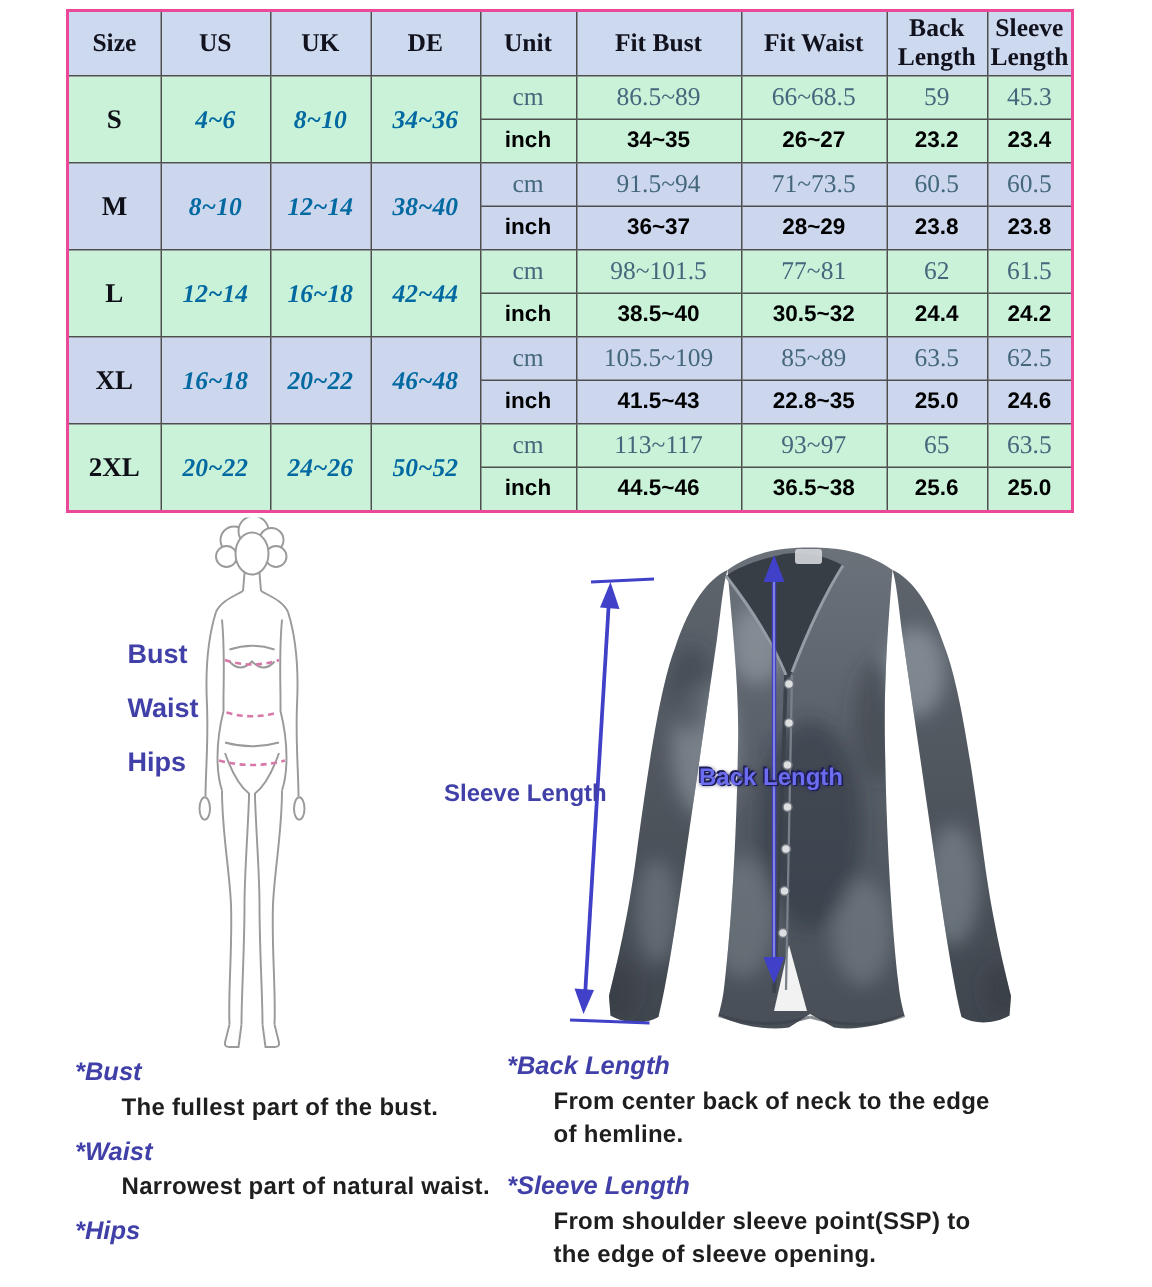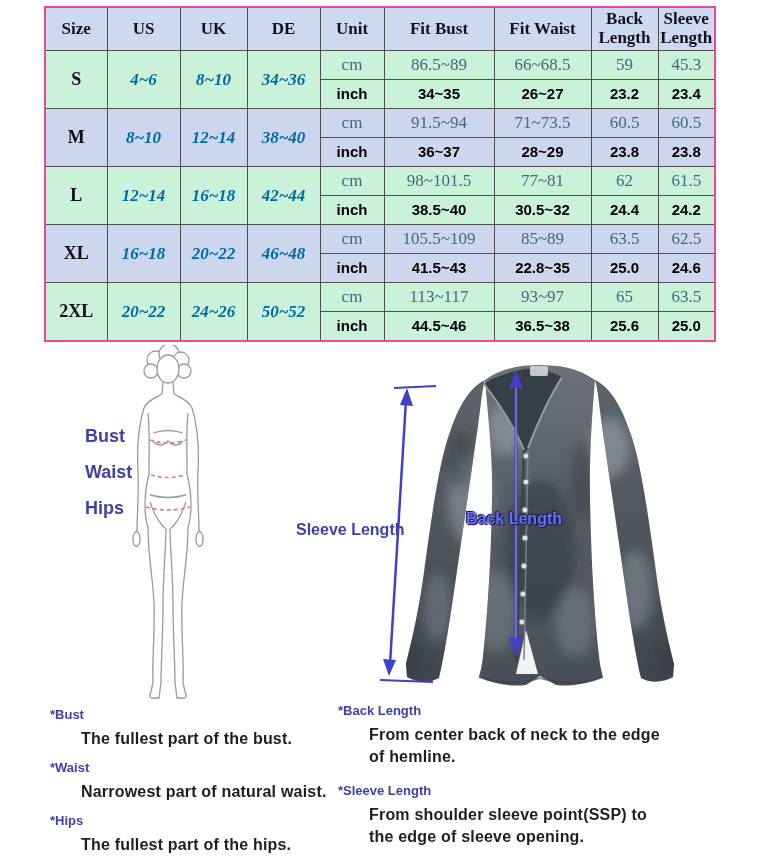--- a/index.html
+++ b/index.html
@@ -30,22 +30,22 @@
   #lbl-back{left:466px;top:510px;font-size:16px;color:#6c6cf0;
             text-shadow:1px 1px 0 #1c1c55,-1px -1px 0 #1c1c55,0 0 3px #1c1c55;}
 
   #body-figure{position:absolute;left:123px;top:345px;width:100px;height:360px;}
   #cardigan{position:absolute;left:380px;top:360px;width:320px;height:345px;}
 
   
   .defs{position:absolute;font-family:"Liberation Sans",sans-serif;}
   #defs-left{left:50px;top:704px;width:300px;}
   #defs-right{left:338px;top:700px;width:336px;}
-  .def-term{font-weight:bold;font-size:13px;color:var(--accent-purple,#4040a8);
-            line-height:22px;margin:0 0 2px 0;}
+  .def-term{font-weight:bold;font-size:17px;color:var(--accent-purple,#4040a8);
+            line-height:22px;margin:0 0 2px 0;font-style:italic;}
   .def-text{font-weight:bold;font-size:16px;color:#1e1e1e;line-height:22px;
             margin:0 0 7px 31px;letter-spacing:0.2px;}
   #defs-right .def-text{margin-bottom:12px;}
 </style>
 </head>
 <body>
 
 <div id="canvas">
 
   <table id="size-table">
@@ -287,21 +287,20 @@
 
   <div class="m-label" id="lbl-sleeve">Sleeve Length</div>
   <div class="m-label" id="lbl-back">Back Length</div>
 
   <div class="defs" id="defs-left">
     <div class="def-term">*Bust</div>
     <div class="def-text">The fullest part of the bust.</div>
     <div class="def-term">*Waist</div>
     <div class="def-text">Narrowest part of natural waist.</div>
     <div class="def-term">*Hips</div>
-    <div class="def-text">The fullest part of the hips.</div>
   </div>
 
   <div class="defs" id="defs-right">
     <div class="def-term">*Back Length</div>
     <div class="def-text">From center back of neck to the edge of hemline.</div>
     <div class="def-term">*Sleeve Length</div>
     <div class="def-text">From shoulder sleeve point(SSP) to the edge of sleeve opening.</div>
   </div>
 
 </div>

